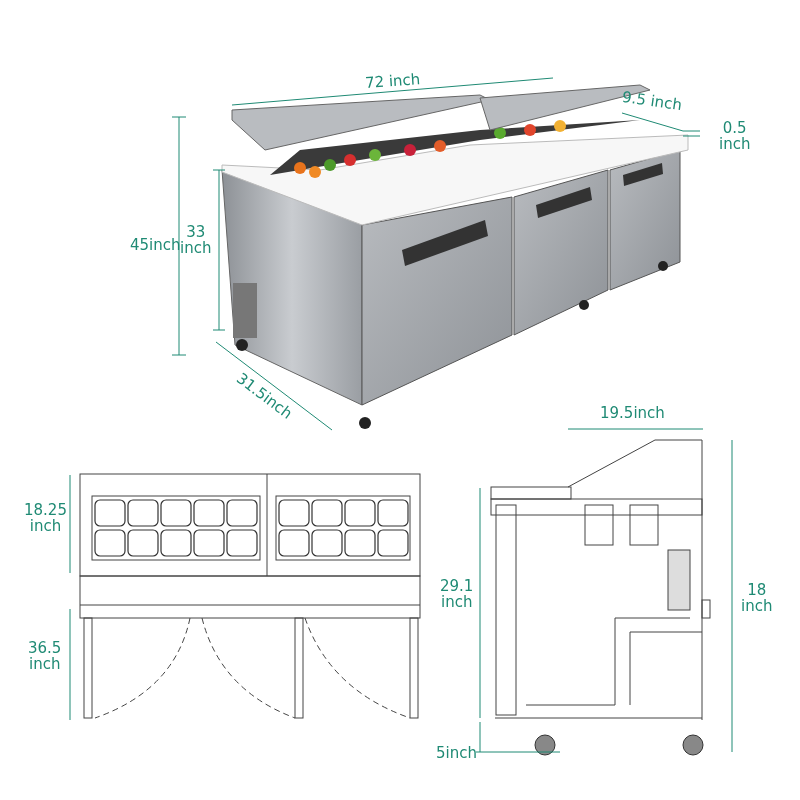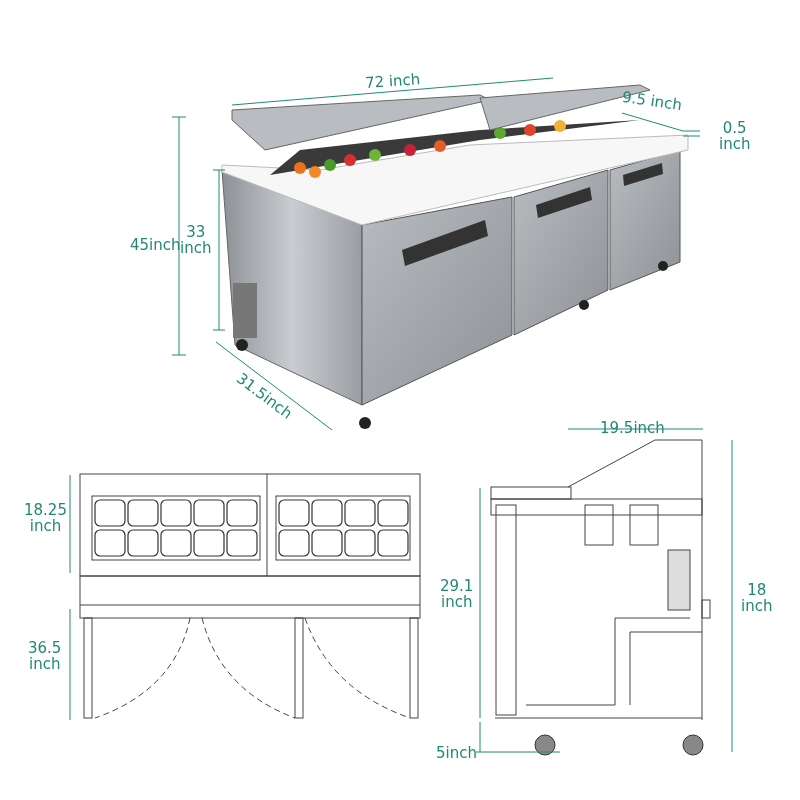--- a/index.html
+++ b/index.html
@@ -156,21 +156,21 @@
 
 <div class="lbl" style="left:24px;top:502px;">
   <div>18.25</div>
   <div>inch</div>
 </div>
 <div class="lbl" style="left:28px;top:640px;">
   <div>36.5</div>
   <div>inch</div>
 </div>
 
-<div class="lbl" style="left:600px;top:405px;margin-top:15px;">19.5inch</div>
+<div class="lbl" style="left:600px;top:405px;">19.5inch</div>
 <div class="lbl" style="left:440px;top:578px;">
   <div>29.1</div>
   <div>inch</div>
 </div>
 <div class="lbl" style="left:741px;top:582px;">
   <div>18</div>
   <div>inch</div>
 </div>
 <div class="lbl" style="left:436px;top:745px;">5inch</div>
 

